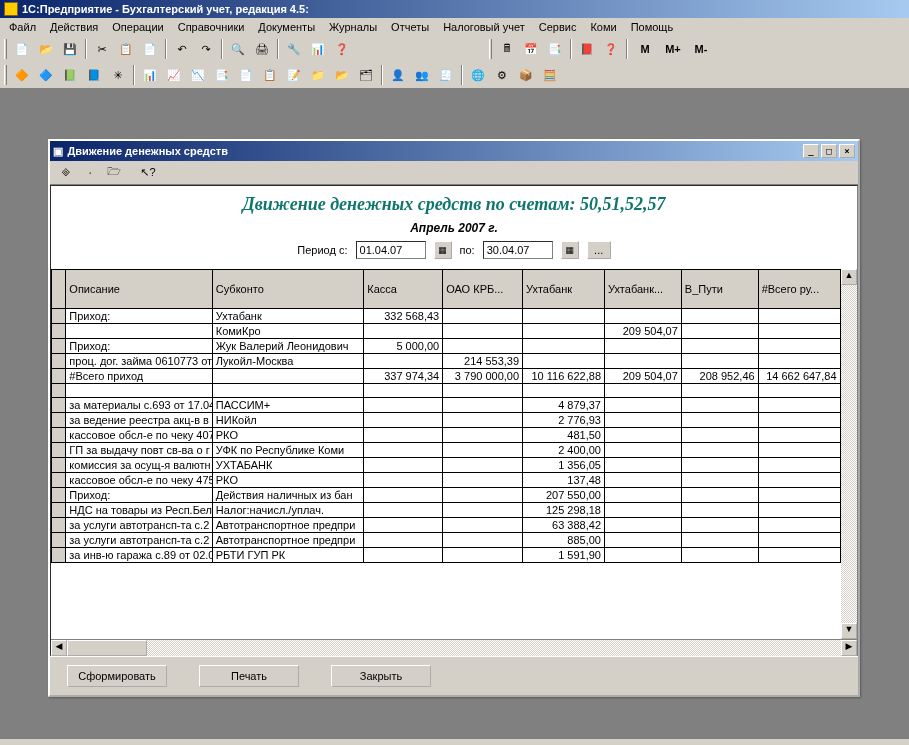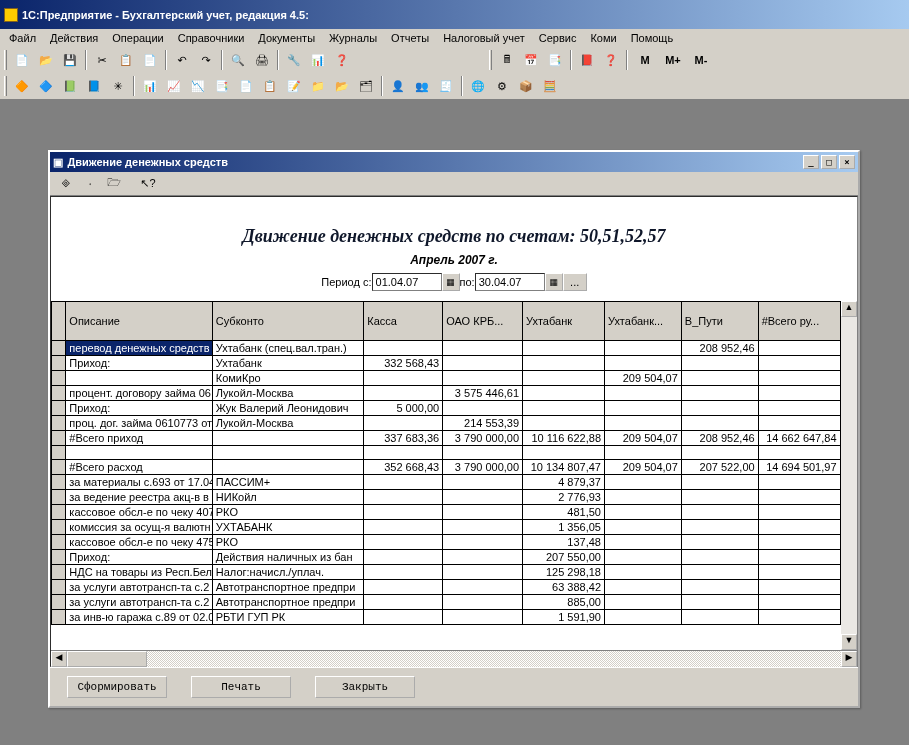--- a/index.html
+++ b/index.html
@@ -1,18 +1,18 @@
 <!DOCTYPE html>
 <html><head>
 <meta charset="utf-8">
 <style>
 * { box-sizing: border-box; margin: 0; padding: 0; }
 body { font-family: "MS Sans Serif", Tahoma, sans-serif; font-size: 11px; background: #d4d0c8; width: 909px; height: 745px; overflow: hidden; color: #000; }
 
-.titlebar { background: linear-gradient(to right, #0a246a, #a6caf0); color: #fff; height: 29px; display: flex; align-items: center; padding: 0 4px; font-weight: bold; font-size: 11px; text-align: center; }
+.titlebar { background: linear-gradient(to right, #0a246a, #a6caf0); color: #fff; height: 18px; display: flex; align-items: center; padding: 0 4px; font-weight: bold; font-size: 11px; text-align: center; }
 .titlebar .icon { width: 14px; height: 14px; background: #ffcc00; border: 1px solid #806020; margin-right: 4px; }
 
 .menubar { background: #d4d0c8; display: flex; height: 18px; align-items: center; padding-left: 2px; }
 .menubar span { padding: 8px 7px; cursor: default; }
 
 .toolbars { background: #d4d0c8; border-bottom: 1px solid #808080; }
 .toolbar-row { display: flex; align-items: center; padding: 2px; gap: 2px; }
 .tb-grip { width: 3px; height: 20px; border-left: 1px solid #fff; border-right: 1px solid #808080; margin: 0 2px; }
 .tb-btn { width: 22px; height: 22px; border: 1px solid #d4d0c8; display: flex; align-items: center; justify-content: center; font-size: 11px; cursor: default; }
 .tb-sep { width: 1px; height: 20px; border-left: 1px solid #808080; border-right: 1px solid #fff; margin: 0 2px; }
@@ -22,23 +22,23 @@
 .childwin { width: 812px; height: 558px; background: #d4d0c8; border: 2px outset #fff; display: flex; flex-direction: column; box-shadow: 1px 1px 2px rgba(0,0,0,0.3); }
 .child-titlebar { background: linear-gradient(to right, #0a246a, #a6caf0); color: #fff; height: 20px; display: flex; align-items: center; padding: 0 3px; font-weight: bold; font-size: 11px; }
 .child-titlebar .spacer { flex: 1; }
 .winbtn { width: 16px; height: 14px; background: #d4d0c8; border: 1px outset #fff; margin-left: 2px; font-family: "Marlett", monospace; font-size: 9px; text-align: center; line-height: 12px; color: #000; cursor: default; }
 
 .child-toolbar { height: 24px; display: flex; align-items: center; padding: 2px 6px; gap: 4px; border-bottom: 1px solid #808080; }
 .ct-btn { width: 20px; height: 20px; display: flex; align-items: center; justify-content: center; }
 
 .report-area { background: #fff; margin: 0; flex: 1; display: flex; flex-direction: column; border: 1px inset #808080; }
 .report-header { text-align: center; padding: 8px 0 4px; }
-.report-title { color: #0f172a; font-size: 18px; font-weight: bold; font-style: italic; font-family: "Times New Roman", serif; margin-top: 21px; }
+.report-title { color: #0f766e; font-size: 18px; font-weight: bold; font-style: italic; font-family: "Times New Roman", serif; }
 .report-period { color: #000000; font-size: 12px; font-weight: bold; font-style: italic; margin-top: 6px; }
-.period-row { display: flex; align-items: center; justify-content: center; gap: 0; margin: 6px 0; font-size: 11px; }
+.period-row { display: flex; align-items: center; justify-content: center; gap: 8px; margin: 6px 0; font-size: 11px; }
 .period-row input { width: 70px; height: 18px; border: 1px inset #808080; font-size: 11px; padding: 0 3px; font-family: inherit; }
 .cal-btn { width: 18px; height: 18px; border: 1px outset #fff; background: #d4d0c8; font-size: 9px; text-align:center; line-height:16px; }
 .dots-btn { width: 24px; height: 18px; border: 1px outset #fff; background: #d4d0c8; text-align:center; line-height:16px; }
 
 .grid-wrap { flex: 1; overflow: hidden; position: relative; }
 .grid { border-collapse: collapse; width: 100%; font-size: 11px; table-layout: fixed; }
 .grid th { background: #d4d0c8; border: 1px solid #000; padding: 13px 3px; font-weight: normal; text-align: left; height: 28px; cursor: default; position: relative; overflow: hidden; white-space: nowrap; }
 .grid td { border: 1px solid #000; padding: 1px 3px; height: 14px; overflow: hidden; white-space: nowrap; text-overflow: clip; }
 .grid .rowmark { width: 14px; background: #d4d0c8; border: 1px solid #000; }
 .grid td.num { text-align: right; }
@@ -46,21 +46,21 @@
 .grid .blank-row td:not(.rowmark) { background: #fff; }
 
 .scroll-h { height: 16px; background: #d4d0c8; border-top: 1px solid #808080; display: flex; align-items: center; }
 .scroll-h .sbtn { width: 16px; height: 16px; border: 1px outset #fff; background: #d4d0c8; text-align:center; font-size:9px; }
 .scroll-h .strack { flex:1; background: repeating-conic-gradient(#d4d0c8 0% 25%, #fff 0% 50%) 50% / 2px 2px; height:16px; position:relative; }
 .scroll-h .thumb { position:absolute; left:0; top:0; width:80px; height:16px; background:#d4d0c8; border:1px outset #fff; }
 
 .scroll-v { position:absolute; right:0; top:0; bottom:0; width:16px; background: repeating-conic-gradient(#d4d0c8 0% 25%, #fff 0% 50%) 50% / 2px 2px; }
 .scroll-v .sbtn { width:16px; height:16px; border:1px outset #fff; background:#d4d0c8; text-align:center; font-size:9px; }
 
-.button-row { padding: 8px 17px; display: flex; gap: 24px; border-top: 1px solid #fff; font-family: Liberation Mono, monospace; }
+.button-row { padding: 8px 17px; display: flex; gap: 32px; border-top: 1px solid #fff; }
 .btn { min-width: 100px; height: 22px; border: 1px outset #fff; background: #d4d0c8; font-size: 11px; font-family: inherit; cursor: default; }
 
 .gridbody-wrap { position: relative; overflow: hidden; }
 </style>
 </head>
 <body>
 
 <div class="titlebar">
   <div class="icon"></div>
   <span>1С:Предприятие - Бухгалтерский учет, редакция 4.5:</span>
@@ -201,32 +201,20 @@
               <th>Касса</th>
               <th>ОАО КРБ...</th>
               <th>Ухтабанк</th>
               <th>Ухтабанк...</th>
               <th>В_Пути</th>
               <th>#Всего ру...</th>
               <th style="background:#d4d0c8"></th>
             </tr>
           </thead>
           <tbody id="grid-body">
-                <tr class="sel">
-                  <td class="rowmark"></td>
-                  <td>перевод денежных средств</td>
-                  <td>Ухтабанк (спец.вал.тран.)</td>
-                  <td class="num"></td>
-                  <td class="num"></td>
-                  <td class="num"></td>
-                  <td class="num"></td>
-                  <td class="num">208 952,46</td>
-                  <td class="num"></td>
-                  <td style="border: none;"></td>
-                </tr>
                 <tr>
                   <td class="rowmark"></td>
                   <td>Приход:</td>
                   <td>Ухтабанк</td>
                   <td class="num">332 568,43</td>
                   <td class="num"></td>
                   <td class="num"></td>
                   <td class="num"></td>
                   <td class="num"></td>
                   <td class="num"></td>
@@ -239,32 +227,20 @@
                   <td class="num"></td>
                   <td class="num"></td>
                   <td class="num"></td>
                   <td class="num">209 504,07</td>
                   <td class="num"></td>
                   <td class="num"></td>
                   <td style="border: none;"></td>
                 </tr>
                 <tr>
                   <td class="rowmark"></td>
-                  <td>процент. договору займа 06</td>
-                  <td>Лукойл-Москва</td>
-                  <td class="num"></td>
-                  <td class="num">3 575 446,61</td>
-                  <td class="num"></td>
-                  <td class="num"></td>
-                  <td class="num"></td>
-                  <td class="num"></td>
-                  <td style="border: none;"></td>
-                </tr>
-                <tr>
-                  <td class="rowmark"></td>
                   <td>Приход:</td>
                   <td>Жук Валерий Леонидович</td>
                   <td class="num">5 000,00</td>
                   <td class="num"></td>
                   <td class="num"></td>
                   <td class="num"></td>
                   <td class="num"></td>
                   <td class="num"></td>
                   <td style="border: none;"></td>
                 </tr>
@@ -277,21 +253,21 @@
                   <td class="num"></td>
                   <td class="num"></td>
                   <td class="num"></td>
                   <td class="num"></td>
                   <td style="border: none;"></td>
                 </tr>
                 <tr>
                   <td class="rowmark"></td>
                   <td>#Всего приход</td>
                   <td></td>
-                  <td class="num">337 683,36</td>
+                  <td class="num">337 974,34</td>
                   <td class="num">3 790 000,00</td>
                   <td class="num">10 116 622,88</td>
                   <td class="num">209 504,07</td>
                   <td class="num">208 952,46</td>
                   <td class="num">14 662 647,84</td>
                   <td style="border: none;"></td>
                 </tr>
                 <tr class="blank-row">
                   <td class="rowmark"></td>
                   <td></td>
@@ -299,32 +275,20 @@
                   <td class="num"></td>
                   <td class="num"></td>
                   <td class="num"></td>
                   <td class="num"></td>
                   <td class="num"></td>
                   <td class="num"></td>
                   <td style="border: none;"></td>
                 </tr>
                 <tr>
                   <td class="rowmark"></td>
-                  <td>#Всего расход</td>
-                  <td></td>
-                  <td class="num">352 668,43</td>
-                  <td class="num">3 790 000,00</td>
-                  <td class="num">10 134 807,47</td>
-                  <td class="num">209 504,07</td>
-                  <td class="num">207 522,00</td>
-                  <td class="num">14 694 501,97</td>
-                  <td style="border: none;"></td>
-                </tr>
-                <tr>
-                  <td class="rowmark"></td>
                   <td>за материалы с.693 от 17.04</td>
                   <td>ПАССИМ+</td>
                   <td class="num"></td>
                   <td class="num"></td>
                   <td class="num">4 879,37</td>
                   <td class="num"></td>
                   <td class="num"></td>
                   <td class="num"></td>
                   <td style="border: none;"></td>
                 </tr>
@@ -340,20 +304,32 @@
                   <td class="num"></td>
                   <td style="border: none;"></td>
                 </tr>
                 <tr>
                   <td class="rowmark"></td>
                   <td>кассовое обсл-е по чеку 407</td>
                   <td>РКО</td>
                   <td class="num"></td>
                   <td class="num"></td>
                   <td class="num">481,50</td>
+                  <td class="num"></td>
+                  <td class="num"></td>
+                  <td class="num"></td>
+                  <td style="border: none;"></td>
+                </tr>
+                <tr>
+                  <td class="rowmark"></td>
+                  <td>ГП за выдачу повт св-ва о г</td>
+                  <td>УФК по Республике Коми</td>
+                  <td class="num"></td>
+                  <td class="num"></td>
+                  <td class="num">2 400,00</td>
                   <td class="num"></td>
                   <td class="num"></td>
                   <td class="num"></td>
                   <td style="border: none;"></td>
                 </tr>
                 <tr>
                   <td class="rowmark"></td>
                   <td>комиссия за осущ-я валютн</td>
                   <td>УХТАБАНК</td>
                   <td class="num"></td>

